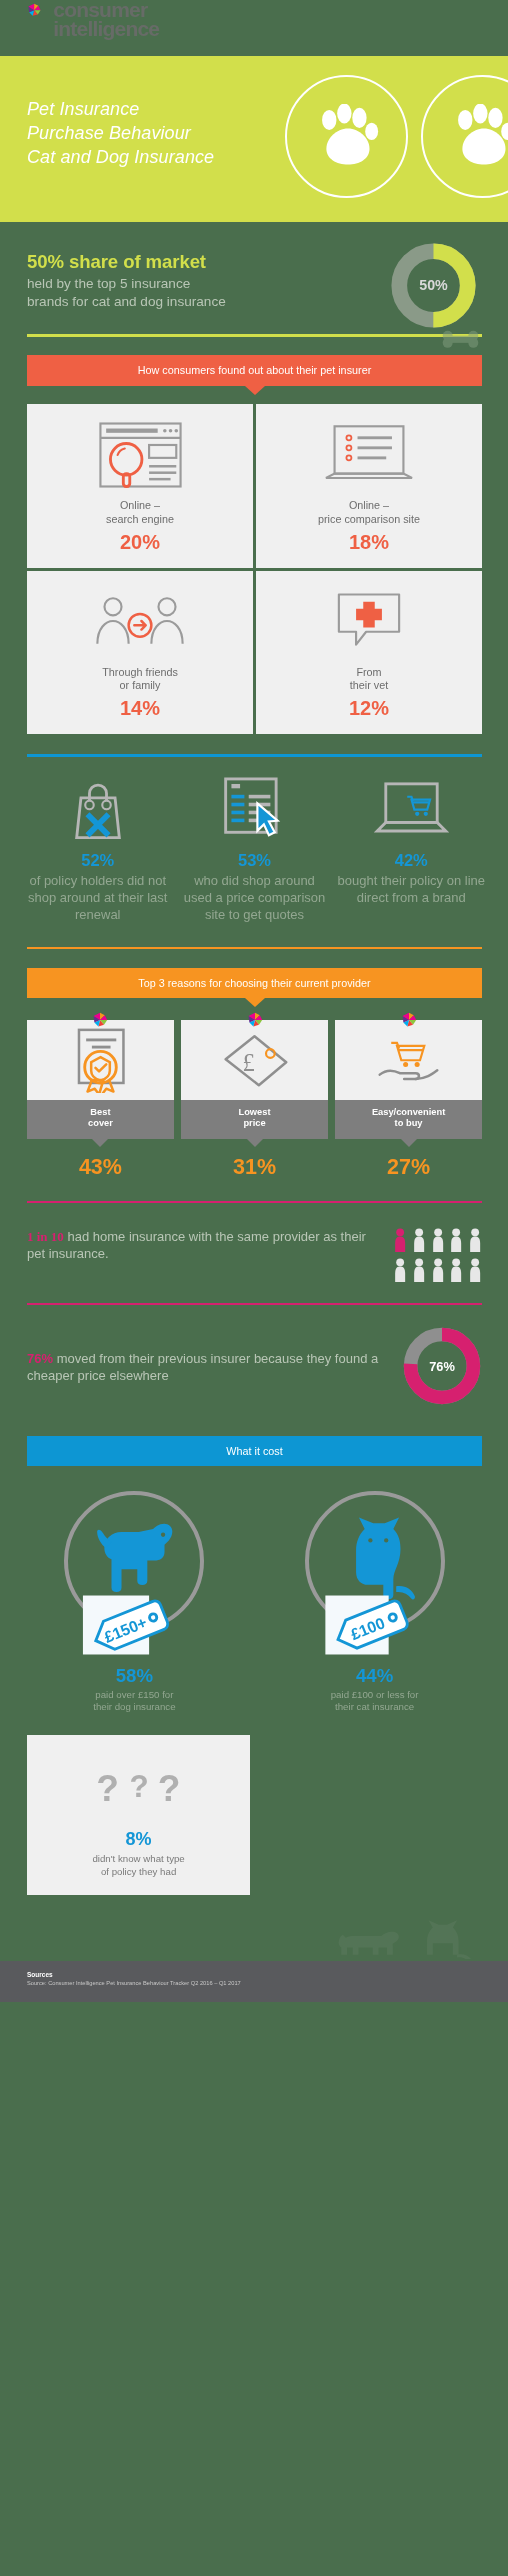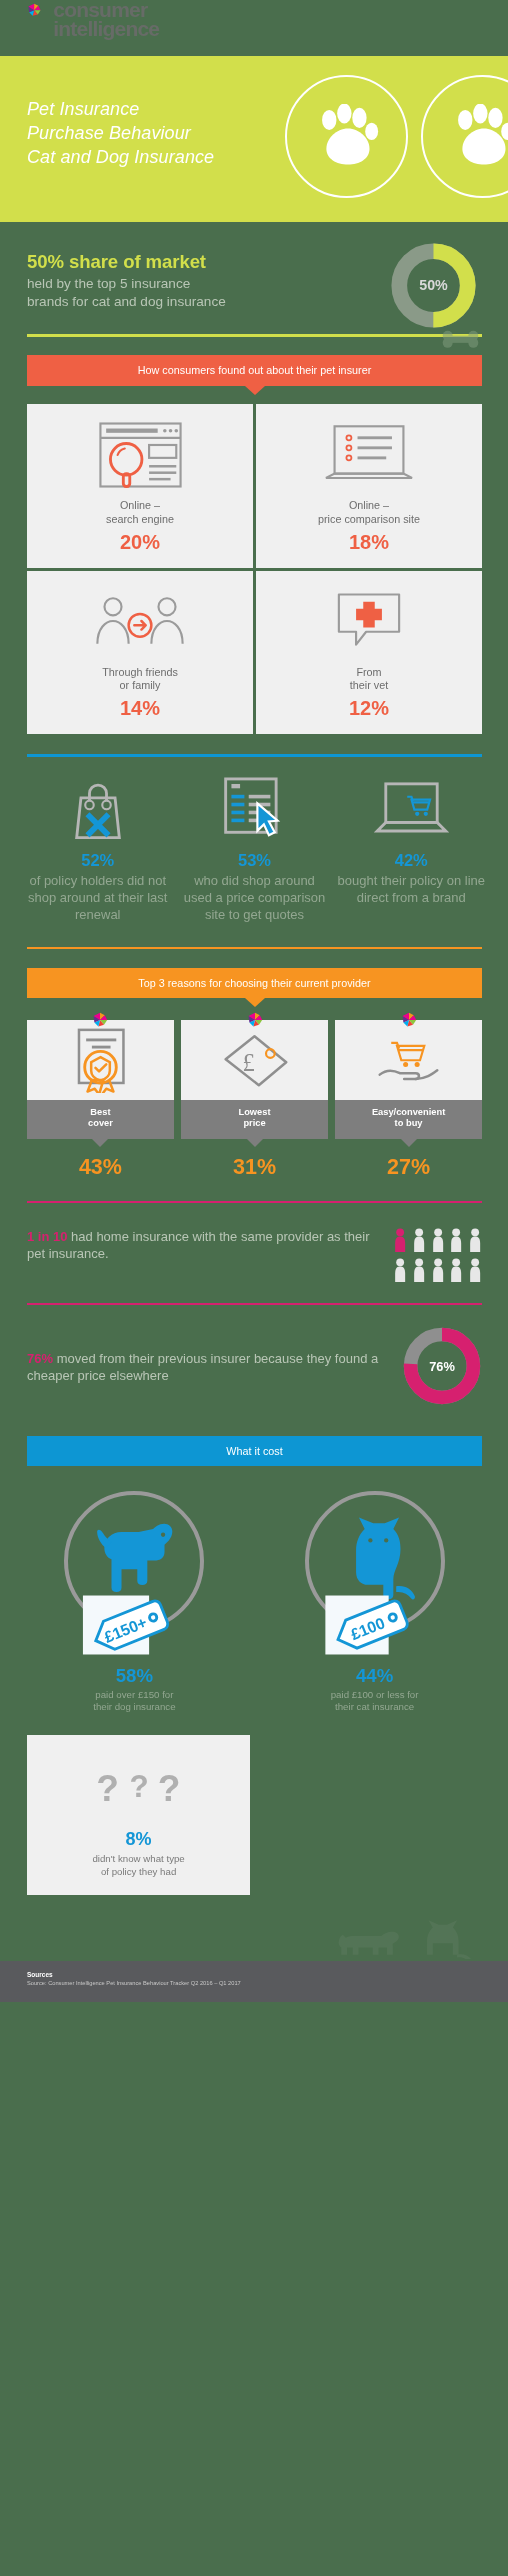--- a/index.html
+++ b/index.html
@@ -86,21 +86,21 @@
   }
   .reason .cap:after {
     content:""; position:absolute; left:50%; bottom:-8.6px; transform:translateX(-50%);
     border-left:8.6px solid transparent; border-right:8.6px solid transparent; border-top:8.6px solid #7e7e7e;
   }
   .reason .pct { color: #f79421; font-size: 21.5px; font-weight: bold; margin-top: 16px; }
 
   
   .inten { display: flex; padding: 24.4px 27px 18.6px; gap: 10px; align-items: flex-start;}
   .inten .txt { font-size: 13px; color: #b9c6b6; line-height: 1.34; flex: 1; font-weight: 300; }
-  .inten .txt b { color: #d6206f; font-weight: bold; }
+  .inten .txt b { color: #d6206f; font-weight: bold; font-family: Liberation Serif, serif; }
   .people { display: grid; grid-template-columns: repeat(5, 14.3px); gap: 3.6px 4.3px; }
 
   
   .moved { display: flex; padding: 21.5px 27px 21.5px; align-items: center; gap: 11.5px; }
   .moved .txt { font-size: 13px; color: #b9c6b6; line-height: 1.34; flex: 1; font-weight: 300;}
   .moved .txt b { color: #d6206f; font-weight: bold; }
 
   
   .cost { display: grid; grid-template-columns: 1fr 1fr; margin: 24.4px 14.3px 0; }
   .cost .col { position: relative; text-align: center; }

